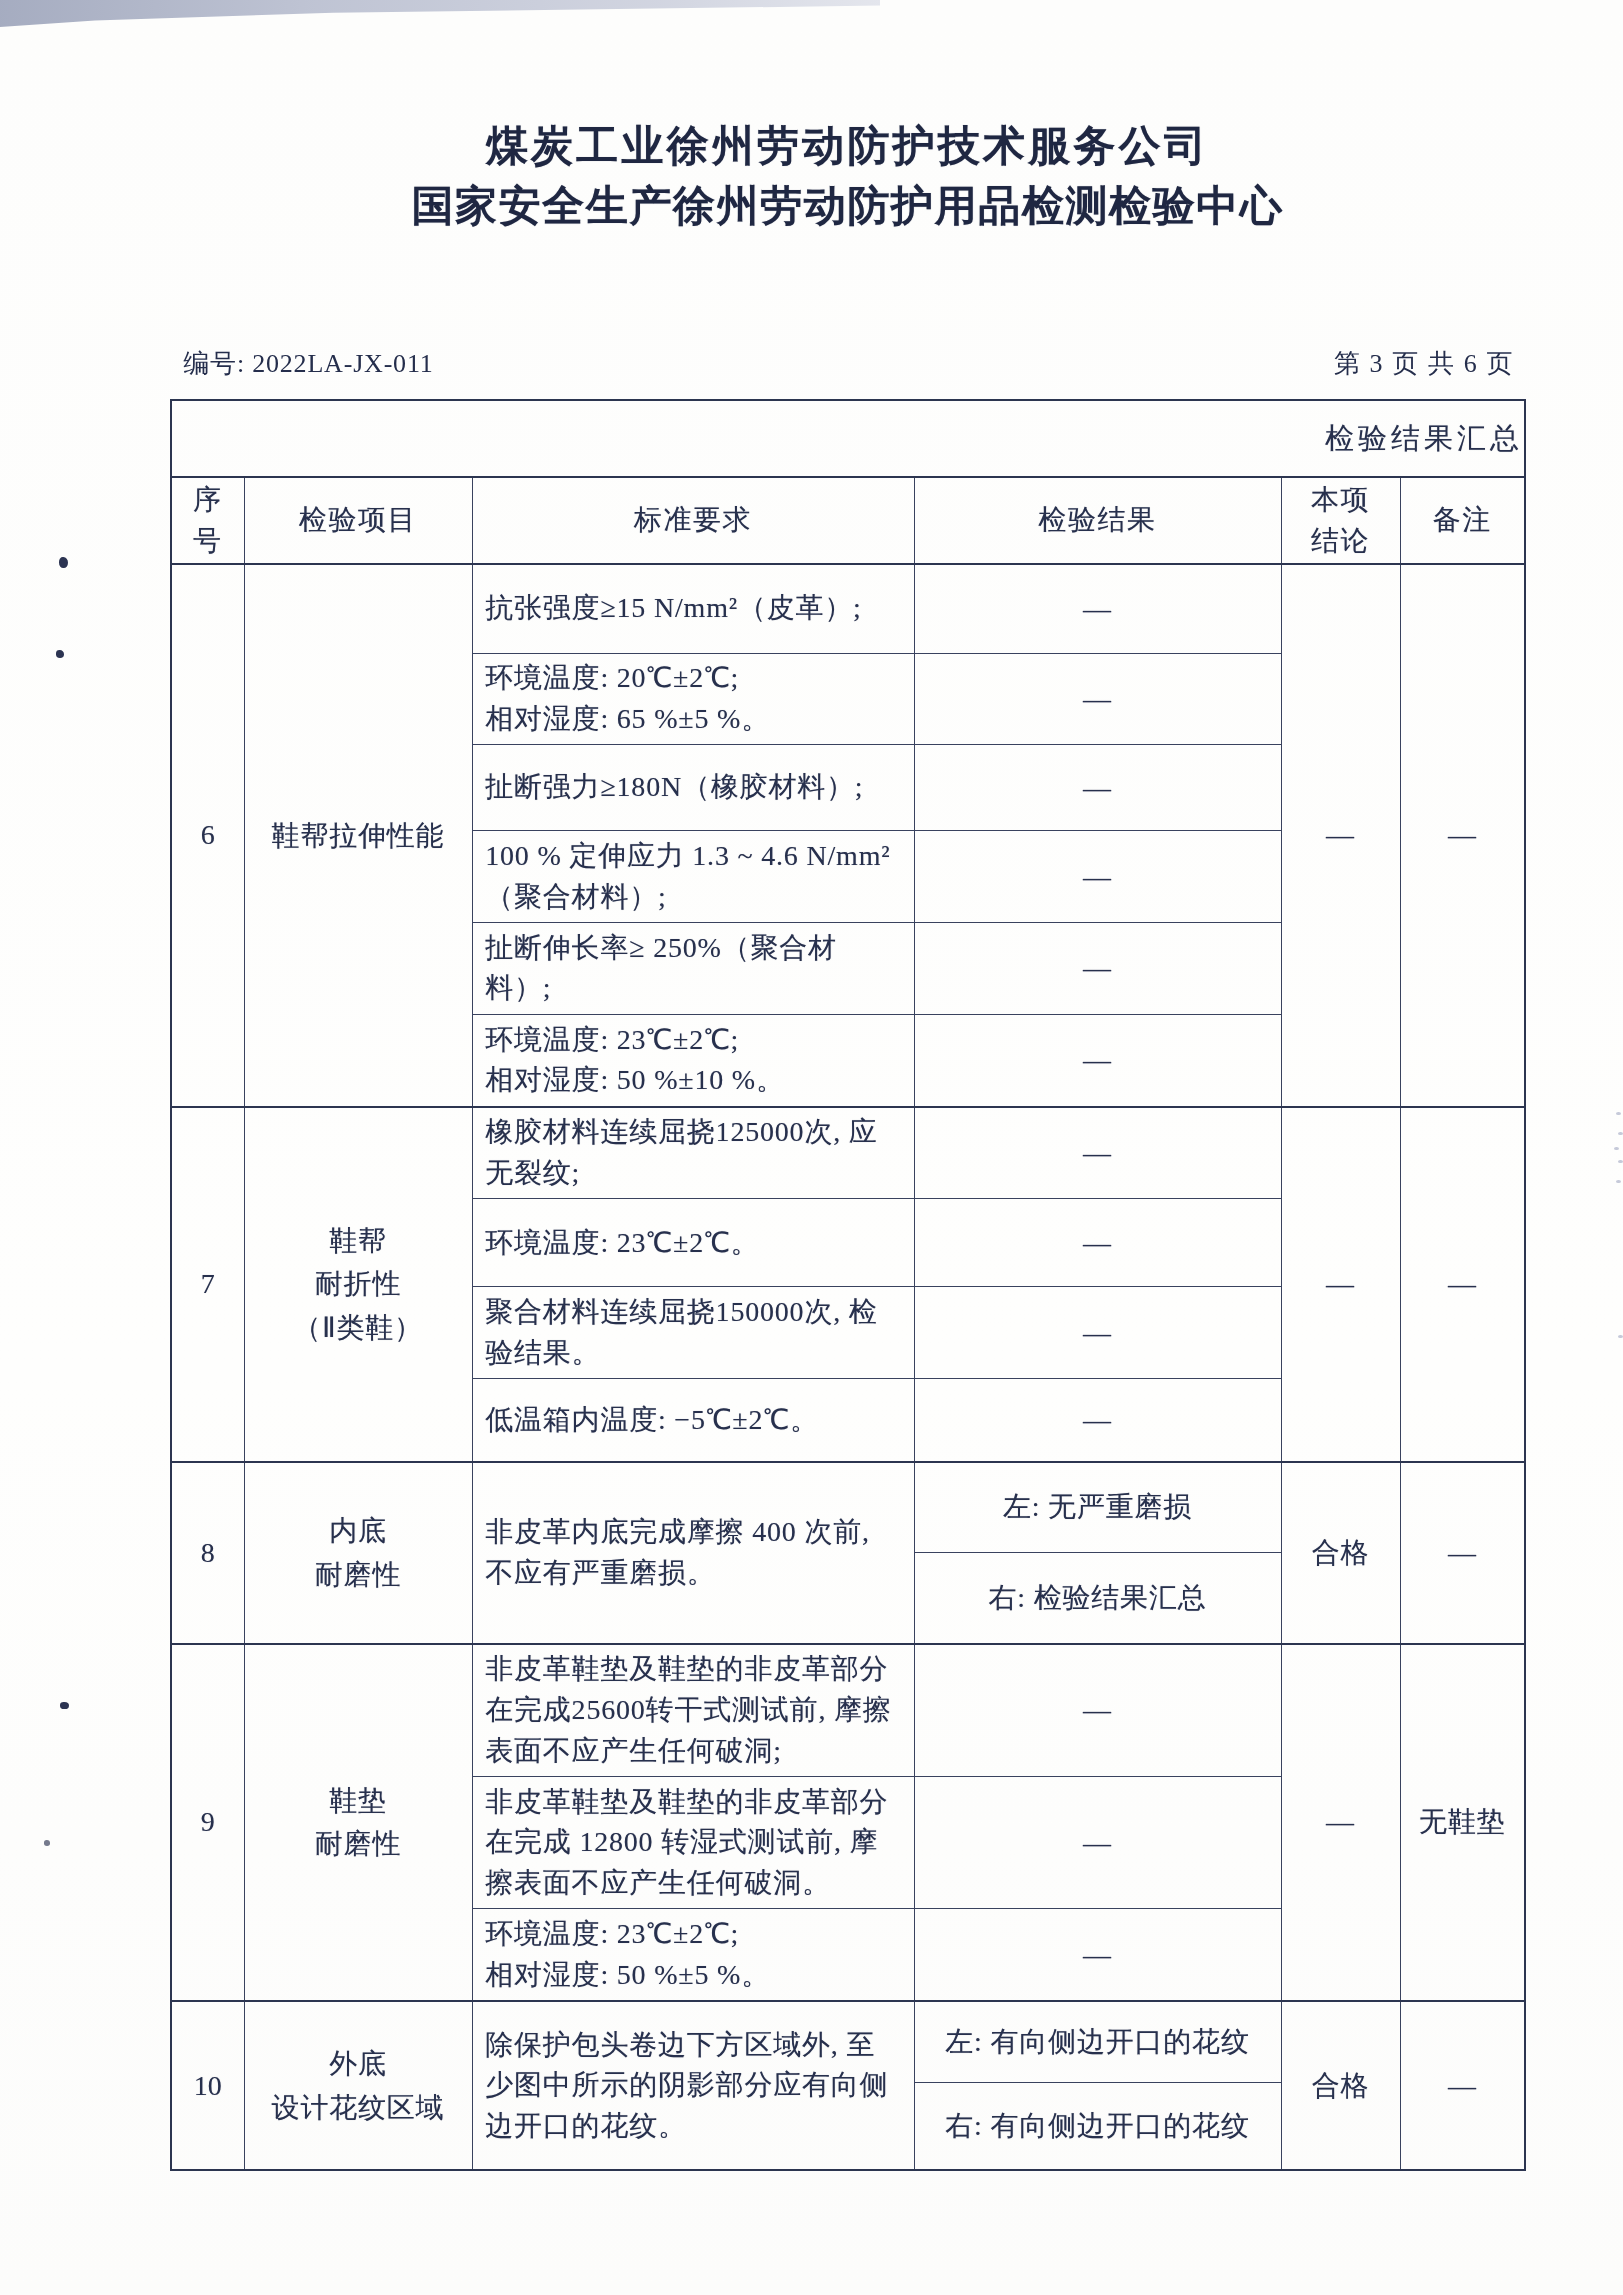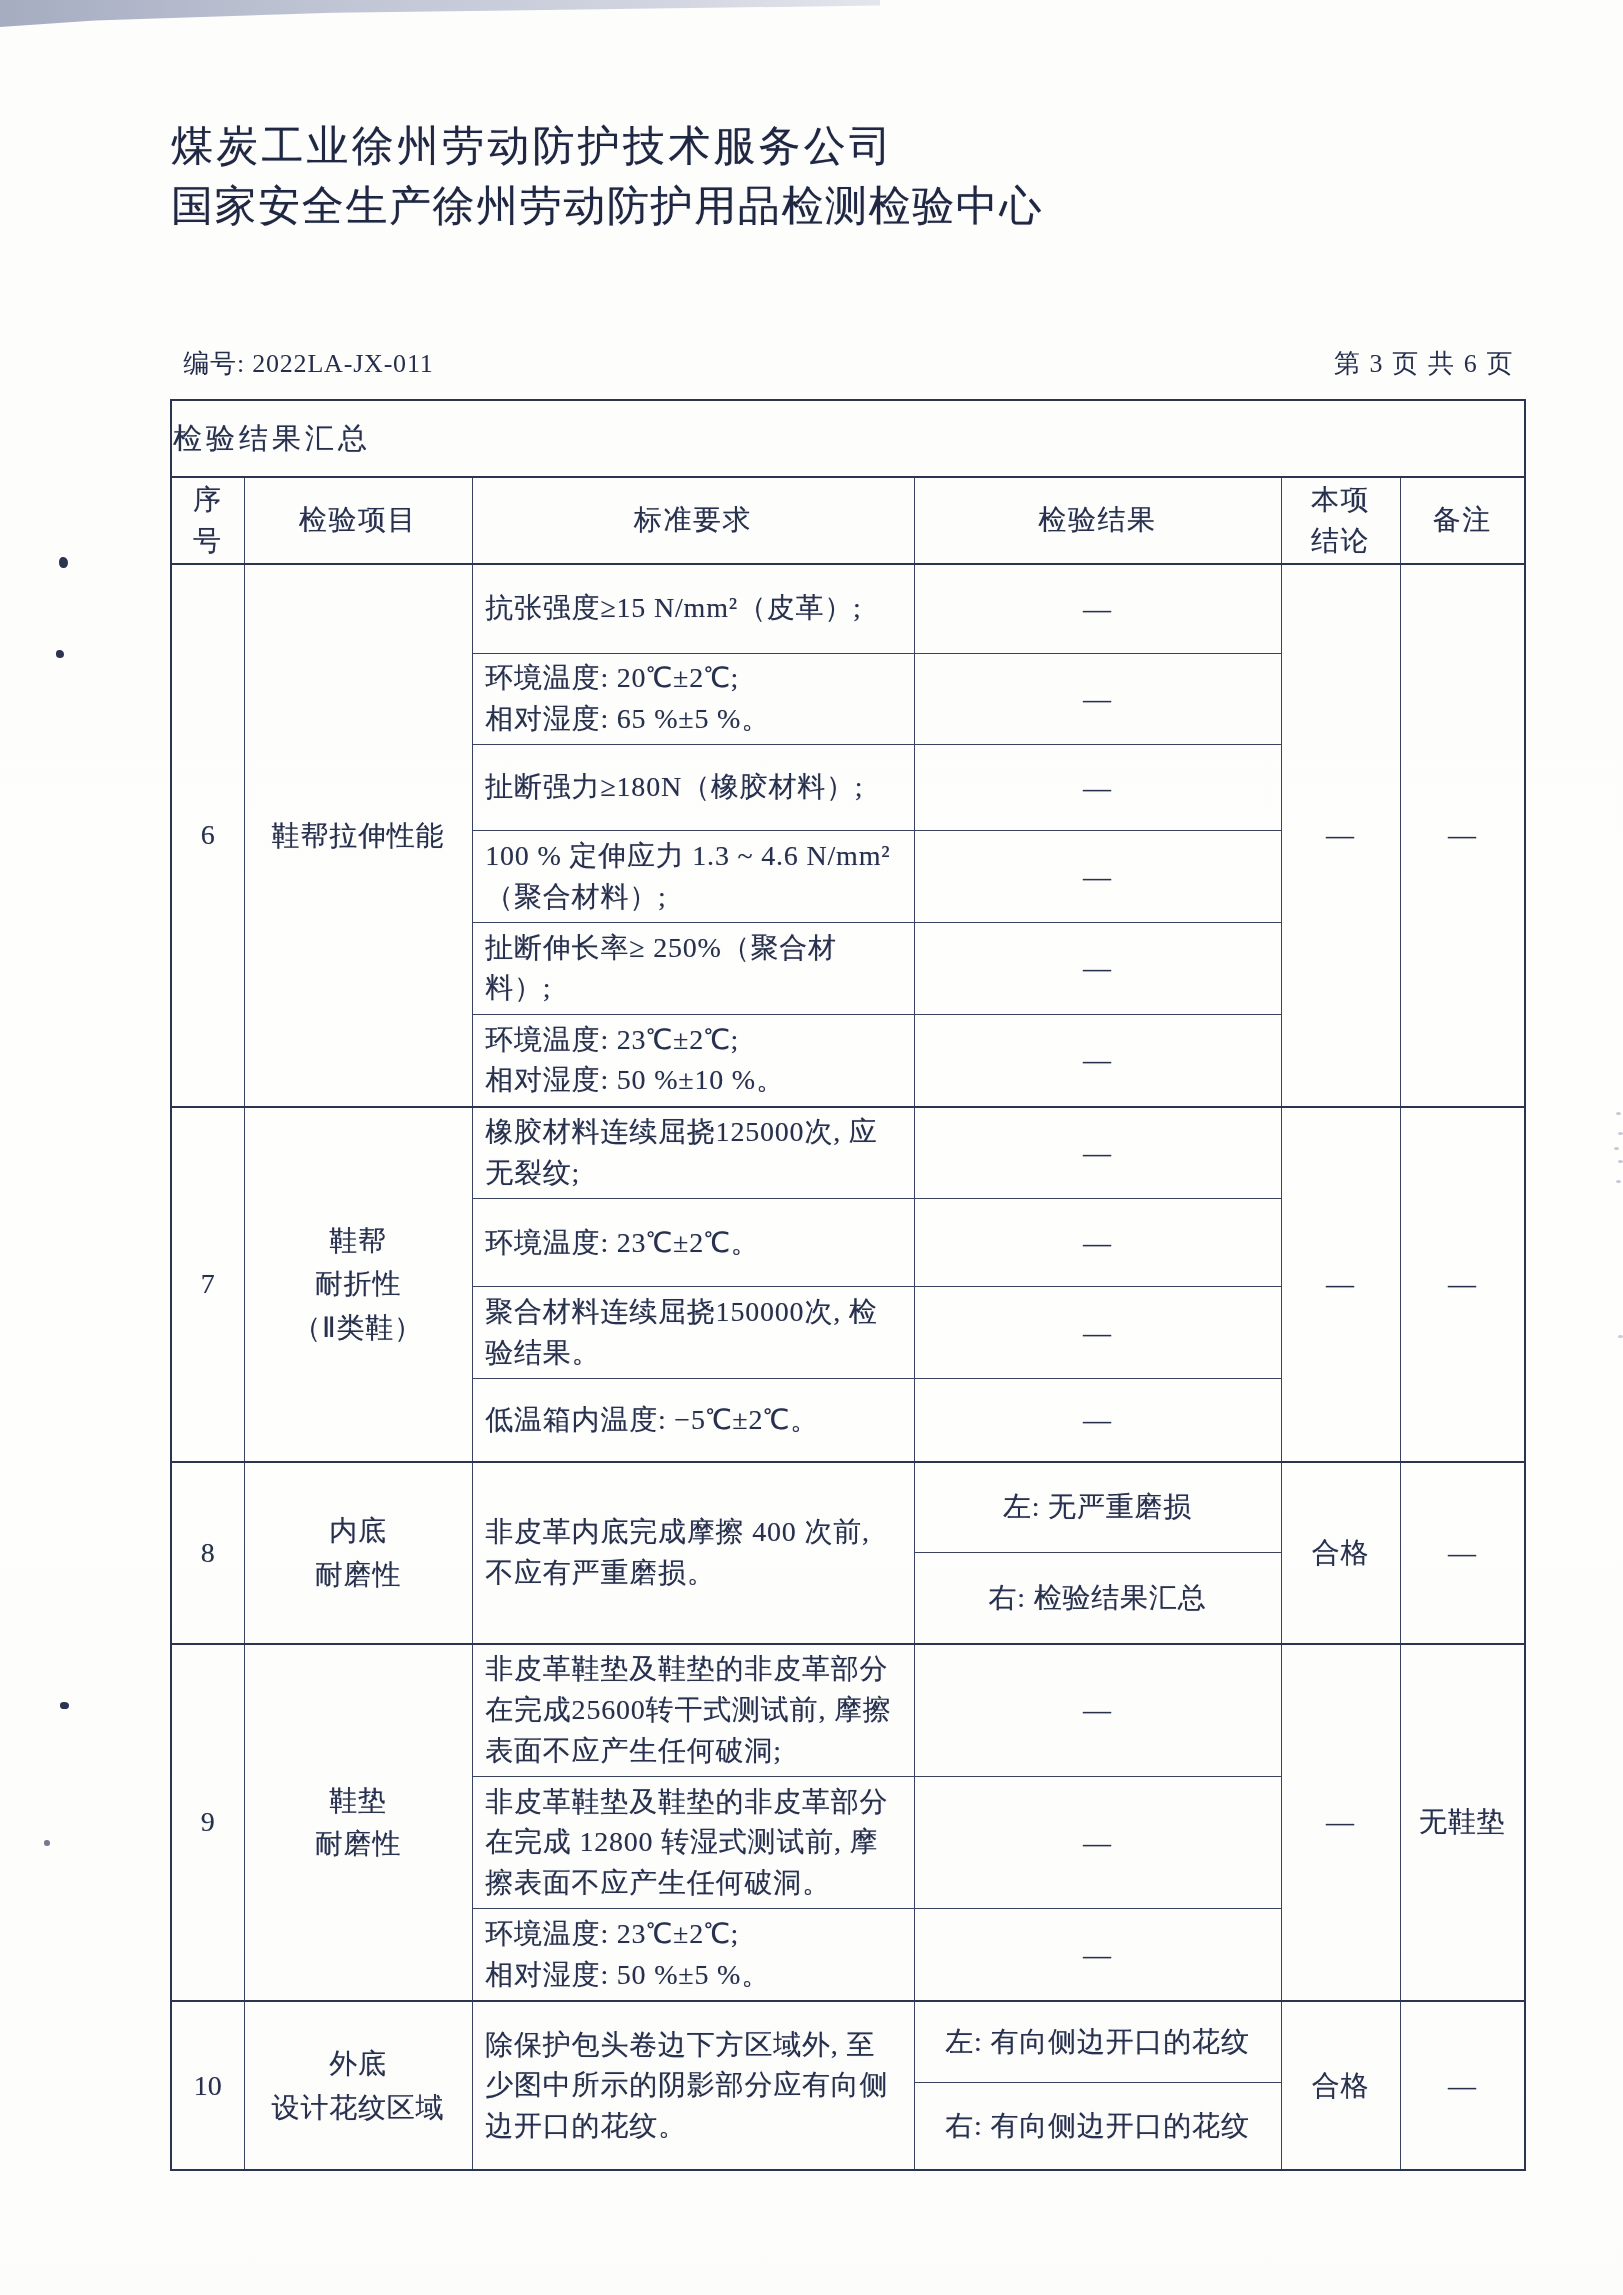--- a/index.html
+++ b/index.html
@@ -23,43 +23,43 @@
   .dot1 { left:59px;  top:557px;  width:8.7px; height:11px; }
   .dot2 { left:56px;  top:650px;  width:8px; height:8px; }
   .dot3 { left:60px;  top:1702px; width:8.7px; height:7.1px;  }
   .dot4 { left:44px;  top:1840px; width:5.6px;  height:5.6px; opacity:.65; }
   .scan-speck { position:absolute; background:#8d96b5; opacity:.5; border-radius:50%; width:4.8px; height:3.2px; }
   .sp1 { left:1616px; top:1112px; } .sp2 { left:1618px; top:1132px; }
   .sp3 { left:1614px; top:1147px; } .sp4 { left:1618px; top:1160px; }
   .sp5 { left:1616px; top:1180px; } .sp6 { left:1618px; top:1335px; }
 
   
-  .doc-header { position:absolute; left:171px; top:125px; width:1353px; text-align:left;
-    font-weight:normal; color:#1f2742; text-shadow:0 0 0.8px rgba(31,39,66,.45); }
+  .doc-header { position:absolute; left:171px; top:125px; width:1353px; text-align:center;
+    font-weight:bold; color:#1f2742; text-shadow:0 0 0.8px rgba(31,39,66,.45); }
   .org-line1 { font-size:42px; letter-spacing:3.2px; line-height:1; margin-bottom:18px; }
   .org-line2 { font-size:42px; letter-spacing:1.6px; line-height:1; margin-bottom:19px; }
   .report-title { font-size:45px; letter-spacing:5.6px; line-height:1; }
 
   .meta-row { position:absolute; left:171px; top:346px; width:1353px; height:35px; font-size:26px;margin-left:6px; }
   .report-no { position:absolute; left:6.3px; top:0; letter-spacing:0.8px; }
   .page-indicator { position:absolute; right:16px; top:0; letter-spacing:1.6px; }
 
   
   table.report-table {
     position:absolute; left:170px; top:399px; width:1354px;
     border-collapse:collapse; table-layout:fixed;
     border:2.4px solid #2c3550;
   }
   .report-table td {
     border:1.6px solid #39425e;
     vertical-align:middle;
     overflow:hidden;
   }
   tr.major td { border-top-width:2.4px; border-top-color:#2c3550; }
-  .c-title { font-size:29px; text-align:left; letter-spacing:4px; }
+  .c-title { font-size:29px; text-align:right; letter-spacing:4px; }
   .c-head  { font-size:28px; text-align:center; letter-spacing:1.6px; line-height:1.45; }
   .c-no    { font-size:28px; text-align:center; }
   .c-item  { font-size:28px; text-align:center; line-height:1.55; letter-spacing:0.8px; padding:0 3.2px; }
   .c-req   { font-size:28px; padding:4.8px 12.7px; letter-spacing:0.8px; }
   .c-req div { line-height:1.45; }
   .c-res   { font-size:28px; text-align:center; letter-spacing:0.8px; }
   .c-conc  { font-size:28px; text-align:center; letter-spacing:0.8px; }
   .c-rem   { font-size:28px; text-align:center; letter-spacing:0.8px; }
   .report-table { color:#27304d; text-shadow:0 0 0.8px rgba(39,48,77,.4); }
 </style>

